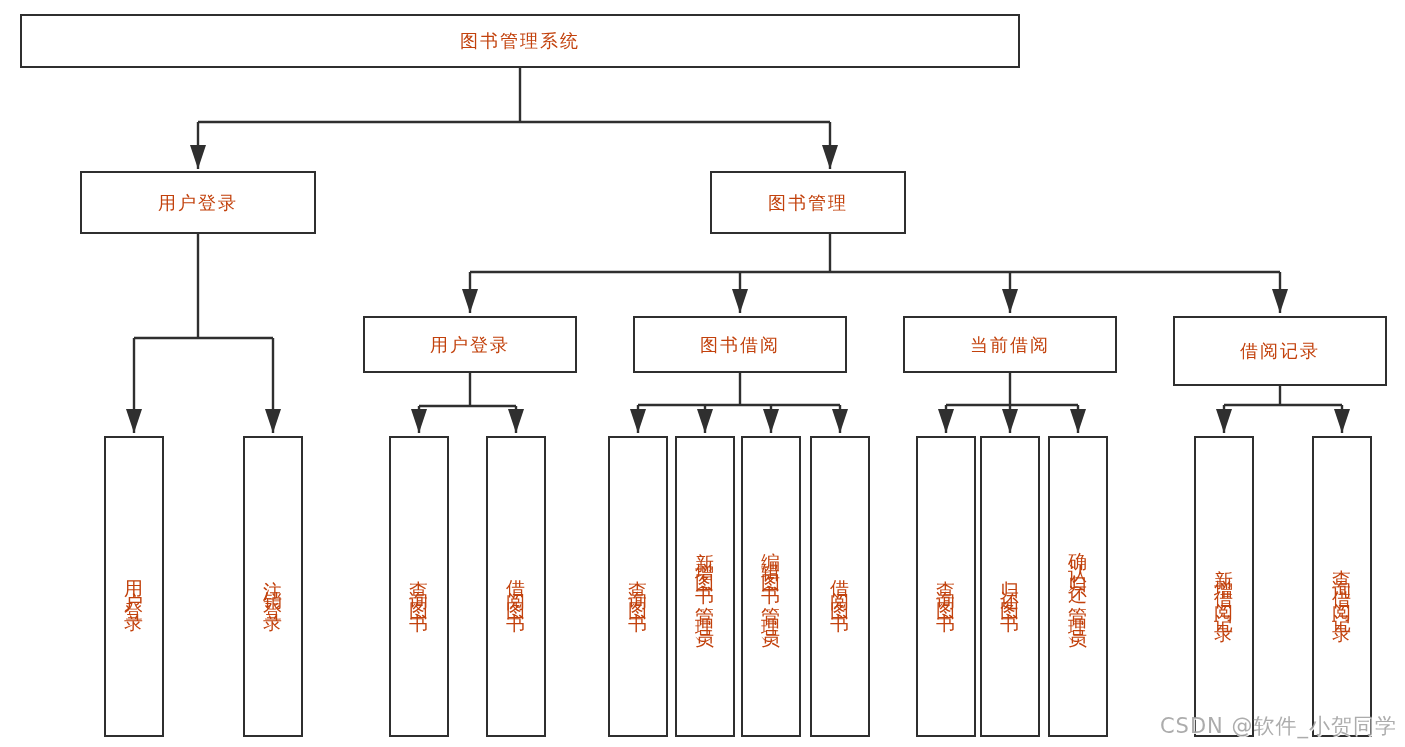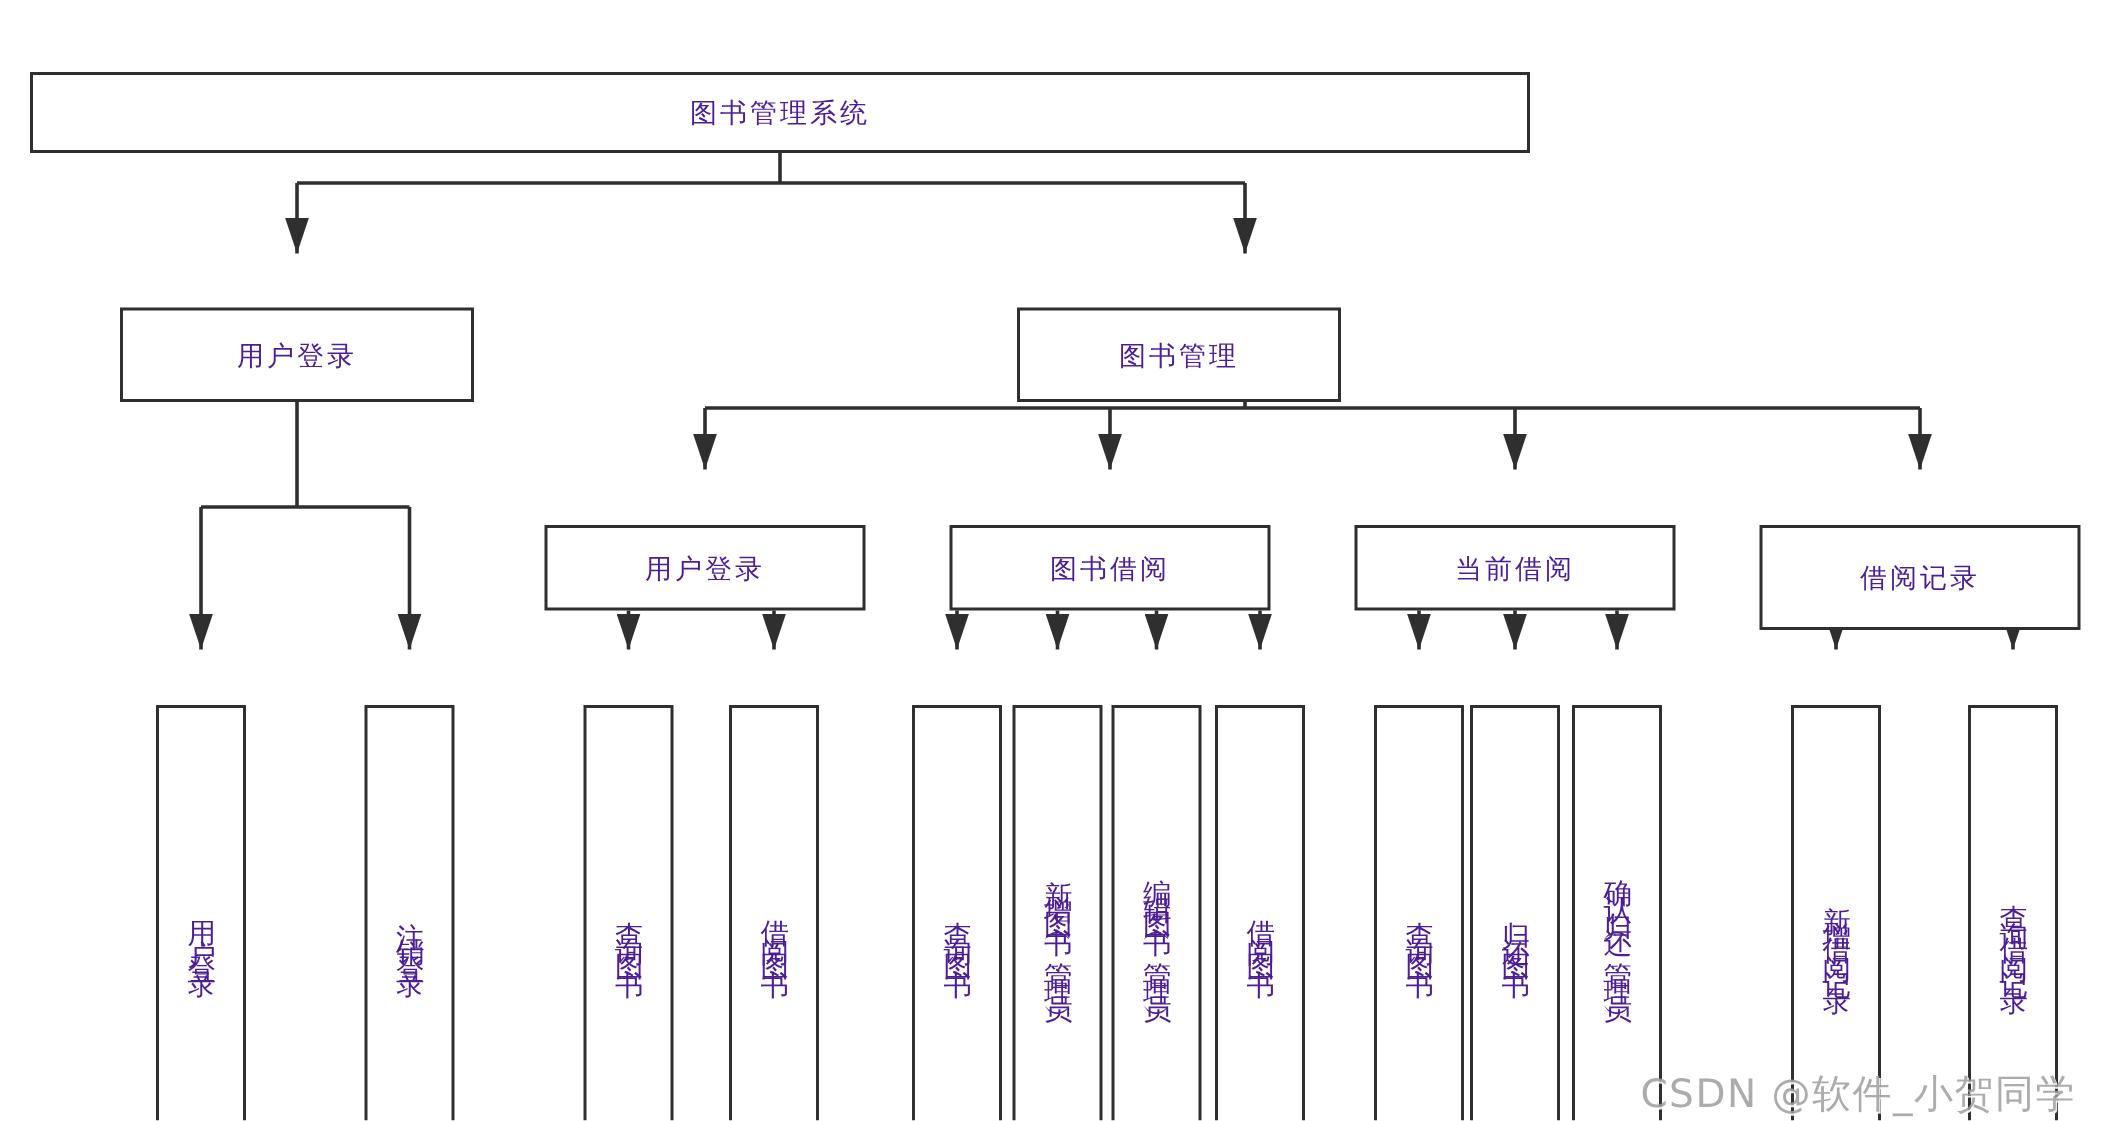--- a/index.html
+++ b/index.html
@@ -20,44 +20,43 @@
     left: 0;
     top: 0;
     width: 1405px;
     height: 747px;
   }
   .node {
     position: absolute;
     box-sizing: border-box;
     border: 2px solid #2f2f2f;
     background: #ffffff;
-    color: #4c1d95;
+    color: #c2410c;
     display: flex;
     align-items: center;
     justify-content: center;
     text-align: center;
-    margin-top: 34px;
   }
   .node.h {
     font-size: 18px;
     letter-spacing: 2px;
     white-space: nowrap;
   }
   .node.v {
     writing-mode: vertical-rl;
     text-orientation: mixed;
     font-size: 19px;
     letter-spacing: 11px;
     line-height: 1;
   }
   .watermark {
     position: absolute;
-    right: 21px;
+    right: 8px;
     top: 712px;
-    font-size: 26px;
+    font-size: 21px;
     color: rgba(158, 158, 158, 0.85);
     text-shadow: 1px 1px 0 rgba(255,255,255,0.9);
     letter-spacing: 1px;
     white-space: nowrap;
     pointer-events: none;
   }
 </style>
 </head>
 <body>
 
@@ -109,21 +108,21 @@
       <line x1="1280" y1="373" x2="1280" y2="405"></line>
       <line x1="1224" y1="405" x2="1342" y2="405"></line>
       <line x1="1224" y1="405" x2="1224" y2="433" marker-end="url(#arw)"></line>
       <line x1="1342" y1="405" x2="1342" y2="433" marker-end="url(#arw)"></line>
     </g>
   </svg>
 
   <div class="node h" style="left:20px; top:14px; width:1000px; height:54px;">图书管理系统</div>
 
   <div class="node h" style="left:80px; top:171px; width:236px; height:63px;">用户登录</div>
-  <div class="node h" style="left:678px; top:171px; width:216px; height:63px;">图书管理</div>
+  <div class="node h" style="left:710px; top:171px; width:196px; height:63px;">图书管理</div>
 
   <div class="node h" style="left:363px; top:316px; width:214px; height:57px;">用户登录</div>
   <div class="node h" style="left:633px; top:316px; width:214px; height:57px;">图书借阅</div>
   <div class="node h" style="left:903px; top:316px; width:214px; height:57px;">当前借阅</div>
   <div class="node h" style="left:1173px; top:316px; width:214px; height:70px;">借阅记录</div>
 
   <div class="node v" style="left:104px; top:436px; width:60px; height:301px;">用户登录</div>
   <div class="node v" style="left:243px; top:436px; width:60px; height:301px;">注销登录</div>
 
   <div class="node v" style="left:389px; top:436px; width:60px; height:301px;">查询图书</div>

